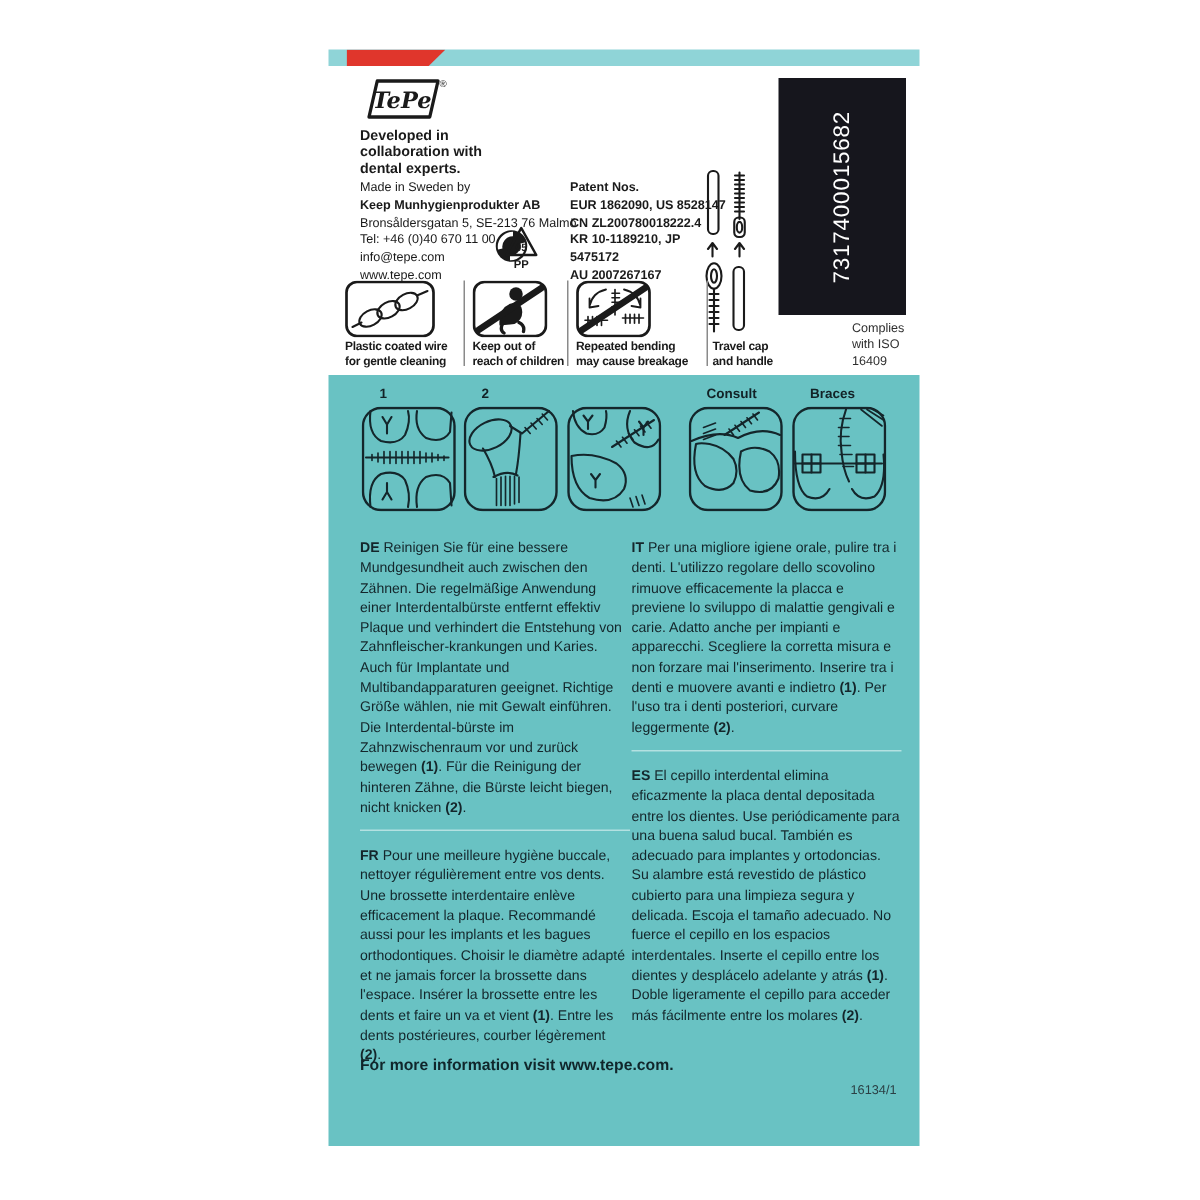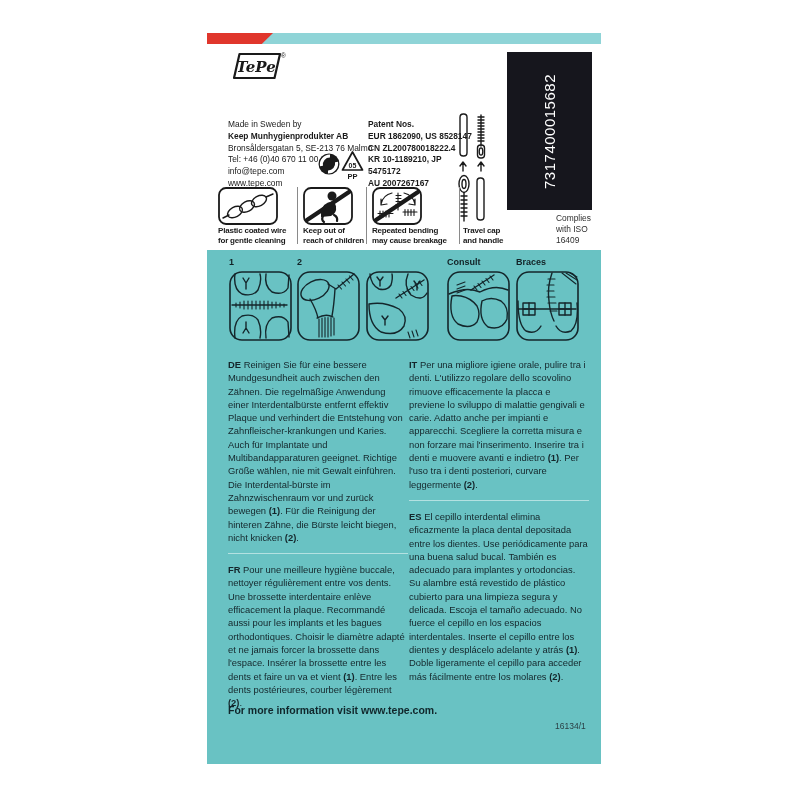--- a/index.html
+++ b/index.html
@@ -1,32 +1,32 @@
 <!DOCTYPE html>
 <html><head>
 <meta charset="utf-8">
 <style>
   html,body{margin:0;padding:0;}
   body{width:800px;height:800px;background:#ffffff;font-family:"Liberation Sans",sans-serif;color:#1a1a1a;}
   .page{position:relative;width:800px;height:800px;background:#fff;overflow:hidden;}
-  .abs{position:absolute;}
+  .abs{position:absolute;margin-left:12px;}
 
   
   .stripe{left:207px;top:33px;width:394px;height:11px;background:#8fd4d7;}
   .stripe-red{left:0;top:0;width:66px;height:11px;background:#e0362c;
               clip-path:polygon(0 0,100% 0,83% 100%,0 100%);}
 
   
   .logo{left:226px;top:50px;}
   .tagline{left:228px;top:86px;width:96px;font-size:9.5px;line-height:10.8px;font-weight:bold;}
   .address{left:228px;top:119px;font-size:8.4px;line-height:11.8px;}
   .address .co{font-weight:bold;}
   .patents{left:368px;top:119px;width:104px;font-size:8.4px;line-height:11.8px;font-weight:bold;}
   .recycle{left:317px;top:152px;}
-  .pp-tri{left:341px;top:150px;text-align:center;}
+  .pp-tri{left:324px;top:150px;text-align:center;}
 
   
   .barcode{left:507px;top:52px;width:85px;height:158px;background:#16161d;
            display:flex;align-items:center;justify-content:center;}
   .barcode span{transform:rotate(-90deg);white-space:nowrap;color:#fff;
                 font-size:15px;letter-spacing:.5px;}
   .iso{left:556px;top:213px;width:48px;font-size:8.4px;line-height:10.8px;color:#2e2e2e;}
 
   
   .feat-cap{font-size:8px;line-height:9.6px;font-weight:bold;letter-spacing:-0.2px;white-space:pre-line;}
@@ -61,20 +61,21 @@
   </div>
 
   <div class="abs logo">
     <svg width="62" height="32" viewBox="0 0 62 32">
       <path d="M8 28 L13.5 4 L54 4 L48.5 28 Z" fill="none" stroke="#1a1a1a" stroke-width="2.2" stroke-linejoin="round"></path>
       <text x="30" y="22" text-anchor="middle" font-family="DejaVu Serif, serif" font-style="italic" font-weight="bold" font-size="15" fill="#1a1a1a">TePe</text>
       <text x="55" y="8" font-size="6.5" fill="#1a1a1a">®</text>
     </svg>
   </div>
 
+  <div class="abs tagline">Developed in collaboration with dental experts.</div>
 
   <div class="abs address">
     <div>Made in Sweden by</div>
     <div class="co">Keep Munhygienprodukter AB</div>
     <div>Bronsåldersgatan 5, SE-213 76 Malmö</div>
     <div>Tel: +46 (0)40 670 11 00</div>
     <div>info@tepe.com</div>
     <div>www.tepe.com</div>
   </div>
 

